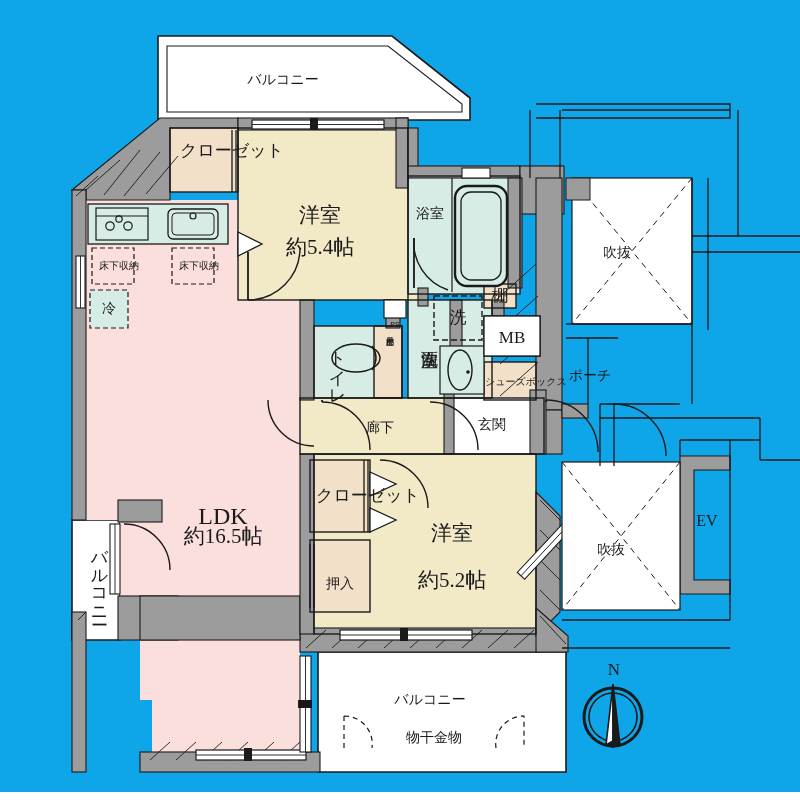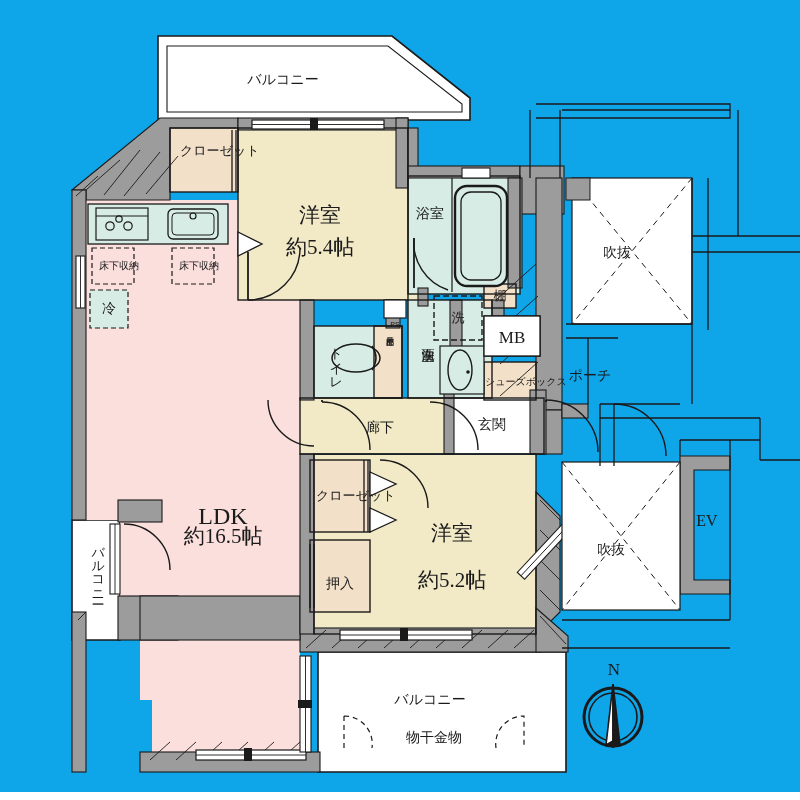--- a/index.html
+++ b/index.html
@@ -5,21 +5,21 @@
   html,body{margin:0;padding:0;background:#ffffff;}
   body{width:800px;height:800px;font-family:"Liberation Serif","DejaVu Serif",serif;}
   #plan{position:relative;width:800px;height:792px;overflow:hidden;background:#0ea5e9;}
   #plan svg{position:absolute;left:0;top:0;}
   .lbl{position:absolute;white-space:nowrap;color:#1a1a1a;line-height:1.12;text-align:center;
        font-family:"Liberation Serif","DejaVu Serif",serif;}
   .ctr{transform:translate(-50%,-50%);}
   .vert{writing-mode:vertical-rl;text-orientation:upright;}
   .rm-name{font-size:21px;}
   .rm-area{font-size:21px;}
-  .sm{font-size:13px;font-family:Liberation Serif, serif;}
+  .sm{font-size:17px;font-family:Liberation Serif, serif;}
   .xs{font-size:10px;}
   .xxs{font-size:8px;}
   .md{font-size:14px;}
   .lg{font-size:24px;margin-top:12px;}
   .mb{font-size:17px;font-family:"Liberation Serif",serif;}
   .ev{font-size:16px;}
   .nlet{font-size:17px;}
 </style>
 </head>
 <body>

